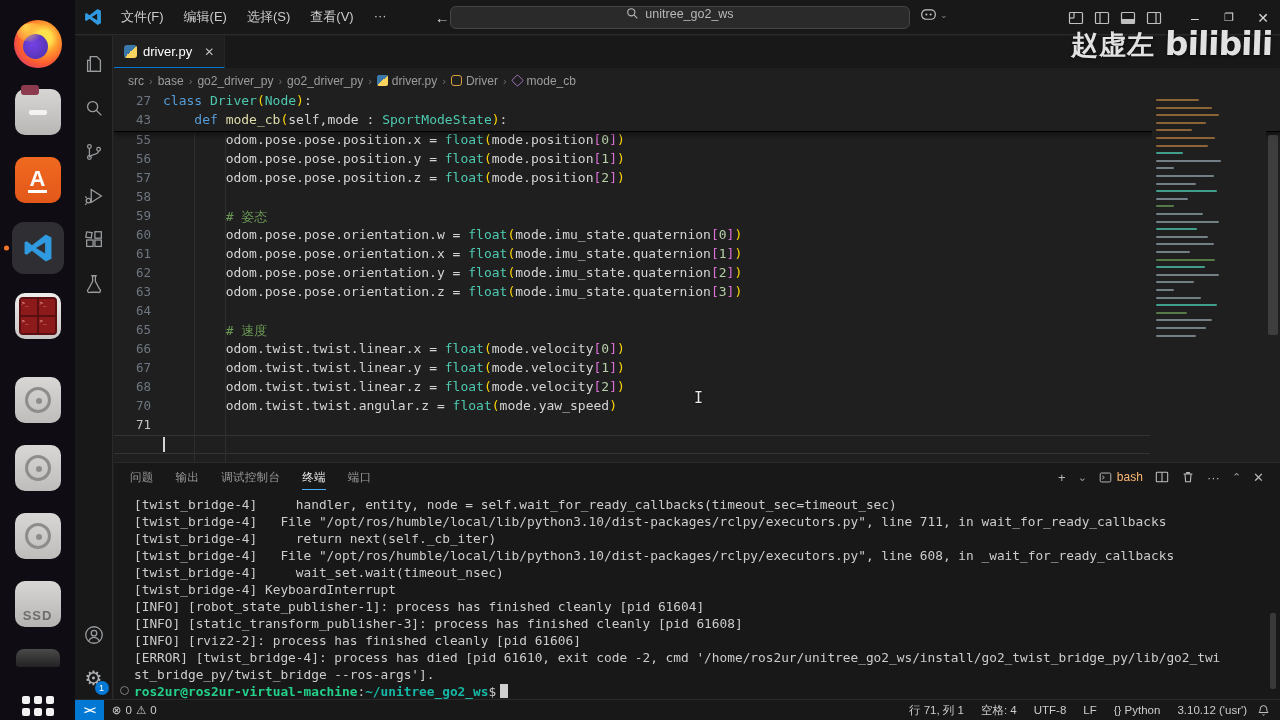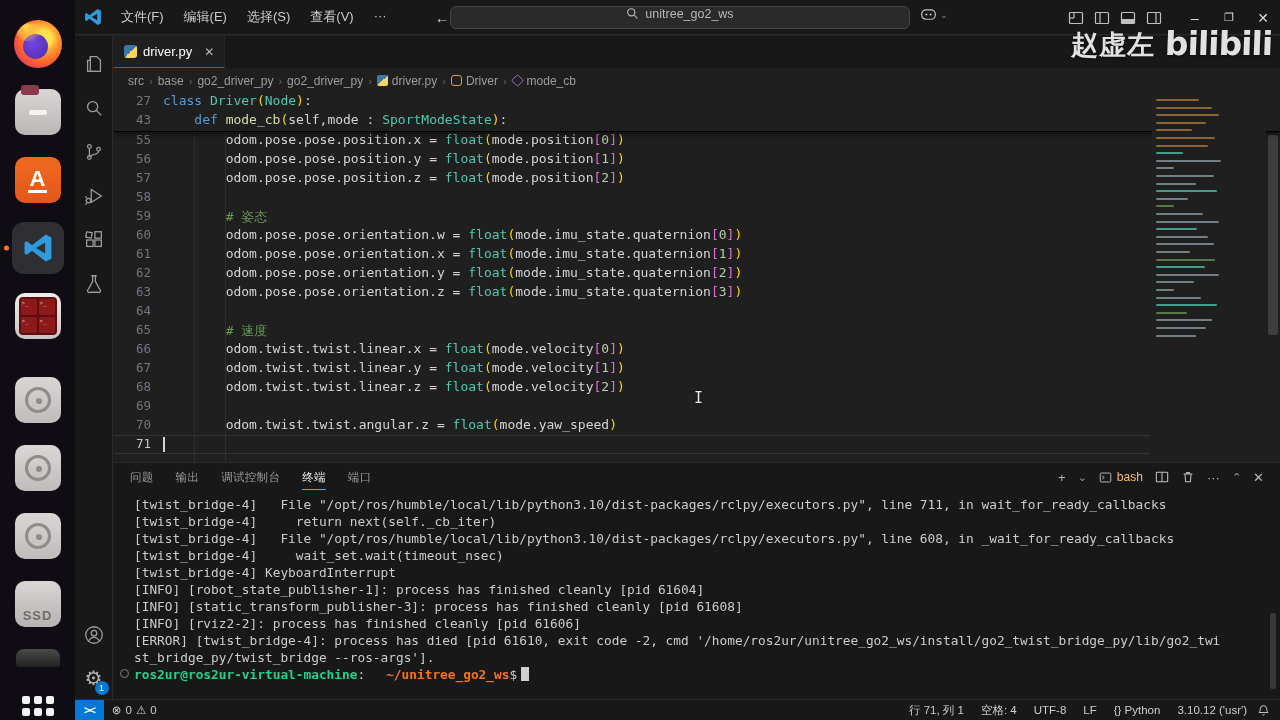--- a/index.html
+++ b/index.html
@@ -93,21 +93,21 @@
   .ptab{font-size:11.5px;color:#9a9a9a;margin-right:22px;padding:5px 0 4px;letter-spacing:.3px;}
   .ptab.active{color:#e7e7e7;border-bottom:1.5px solid #4daafc;}
   .panel-actions{margin-left:auto;display:flex;align-items:center;gap:12px;padding-right:16px;color:#b8b8b8;font-size:13px;}
   .panel-actions .sm{font-size:11px;color:#9a9a9a;}
   .bash-chip{display:flex;align-items:center;gap:5px;font-size:12px;color:#fdba74;}
   .term{flex:1 1 auto;position:relative;font-family:"DejaVu Sans Mono","Liberation Mono",monospace;font-size:12.8px;color:#cccccc;padding:5px 0 0 20px;line-height:17px;}
   .tline{white-space:pre;height:17px;}
   .prompt-row{position:relative;}
   .prompt-dot{position:absolute;left:-14px;top:3px;width:9px;height:9px;border:1.4px solid #7c7c7c;border-radius:50%;}
   .p-user{color:#23d18b;font-weight:bold;}
-  .p-path{color:#f97316;font-weight:bold;margin-left:21px;}
+  .p-path{color:#14b8a6;font-weight:bold;}
   .p-plain{color:#cccccc;}
   .cursor-block{display:inline-block;width:8px;height:14px;background:#cfcfcf;vertical-align:-2px;margin-left:4px;}
   .term-scroll{position:absolute;right:2px;top:30px;bottom:6px;width:10px;}
 
   
   .statusbar{position:absolute;left:0;right:0;bottom:0;height:21px;background:#181818;border-top:1px solid #2a2a2a;display:flex;align-items:center;font-size:12px;color:#cccccc;}
   .remote-chip{height:21px;background:#0078d4;color:#fff;display:flex;align-items:center;padding:0 9px;font-size:11px;font-weight:bold;letter-spacing:-1px;}
   .sb-problems{display:flex;align-items:center;gap:4px;margin-left:8px;font-size:11.5px;}
   .sb-right{margin-left:auto;display:flex;align-items:center;gap:17px;padding-right:10px;font-size:11.5px;}
   .sb-right .itm{white-space:nowrap;}
@@ -363,21 +363,20 @@
             <div class="code-row"><span class="ln">59</span><span class="ctext"><span class="tok-o">        </span><span class="tok-c"># 姿态</span></span></div>
             <div class="code-row"><span class="ln">60</span><span class="ctext"><span class="tok-o">        </span><span class="tok-v">odom.pose.pose.orientation.w </span><span class="tok-o">= </span><span class="tok-t">float</span><span class="tok-p">(</span><span class="tok-v">mode.imu_state.quaternion</span><span class="tok-b">[</span><span class="tok-n">0</span><span class="tok-b">]</span><span class="tok-p">)</span></span></div>
             <div class="code-row"><span class="ln">61</span><span class="ctext"><span class="tok-o">        </span><span class="tok-v">odom.pose.pose.orientation.x </span><span class="tok-o">= </span><span class="tok-t">float</span><span class="tok-p">(</span><span class="tok-v">mode.imu_state.quaternion</span><span class="tok-b">[</span><span class="tok-n">1</span><span class="tok-b">]</span><span class="tok-p">)</span></span></div>
             <div class="code-row"><span class="ln">62</span><span class="ctext"><span class="tok-o">        </span><span class="tok-v">odom.pose.pose.orientation.y </span><span class="tok-o">= </span><span class="tok-t">float</span><span class="tok-p">(</span><span class="tok-v">mode.imu_state.quaternion</span><span class="tok-b">[</span><span class="tok-n">2</span><span class="tok-b">]</span><span class="tok-p">)</span></span></div>
             <div class="code-row"><span class="ln">63</span><span class="ctext"><span class="tok-o">        </span><span class="tok-v">odom.pose.pose.orientation.z </span><span class="tok-o">= </span><span class="tok-t">float</span><span class="tok-p">(</span><span class="tok-v">mode.imu_state.quaternion</span><span class="tok-b">[</span><span class="tok-n">3</span><span class="tok-b">]</span><span class="tok-p">)</span></span></div>
             <div class="code-row"><span class="ln">64</span><span class="ctext"></span></div>
             <div class="code-row"><span class="ln">65</span><span class="ctext"><span class="tok-o">        </span><span class="tok-c"># 速度</span></span></div>
             <div class="code-row"><span class="ln">66</span><span class="ctext"><span class="tok-o">        </span><span class="tok-v">odom.twist.twist.linear.x </span><span class="tok-o">= </span><span class="tok-t">float</span><span class="tok-p">(</span><span class="tok-v">mode.velocity</span><span class="tok-b">[</span><span class="tok-n">0</span><span class="tok-b">]</span><span class="tok-p">)</span></span></div>
             <div class="code-row"><span class="ln">67</span><span class="ctext"><span class="tok-o">        </span><span class="tok-v">odom.twist.twist.linear.y </span><span class="tok-o">= </span><span class="tok-t">float</span><span class="tok-p">(</span><span class="tok-v">mode.velocity</span><span class="tok-b">[</span><span class="tok-n">1</span><span class="tok-b">]</span><span class="tok-p">)</span></span></div>
             <div class="code-row"><span class="ln">68</span><span class="ctext"><span class="tok-o">        </span><span class="tok-v">odom.twist.twist.linear.z </span><span class="tok-o">= </span><span class="tok-t">float</span><span class="tok-p">(</span><span class="tok-v">mode.velocity</span><span class="tok-b">[</span><span class="tok-n">2</span><span class="tok-b">]</span><span class="tok-p">)</span></span></div>
-            <div class="code-row"><span class="ln">69</span><span class="ctext"></span></div>
             <div class="code-row"><span class="ln">70</span><span class="ctext"><span class="tok-o">        </span><span class="tok-v">odom.twist.twist.angular.z </span><span class="tok-o">= </span><span class="tok-t">float</span><span class="tok-p">(</span><span class="tok-v">mode.yaw_speed</span><span class="tok-p">)</span></span></div>
             <div class="code-row"><span class="ln" style="color: rgb(198, 198, 198);">71</span><span class="ctext"></span></div>
           </div>
         <div class="minimap" id="minimap">
             <div class="mm-row" style="top: 6px; left: 4px; width: 43.2px; background: rgb(176, 124, 63);"></div>
             <div class="mm-row" style="top: 13.6px; left: 4px; width: 55.8px; background: rgb(176, 124, 63);"></div>
             <div class="mm-row" style="top: 21.2px; left: 4px; width: 63px; background: rgb(176, 124, 63);"></div>
             <div class="mm-row" style="top: 28.8px; left: 4px; width: 49.5px; background: rgb(176, 124, 63);"></div>
             <div class="mm-row" style="top: 36.4px; left: 4px; width: 36px; background: rgb(176, 124, 63);"></div>
             <div class="mm-row" style="top: 44px; left: 4px; width: 59.4px; background: rgb(176, 124, 63);"></div>
@@ -439,20 +438,21 @@
               </svg>
             <svg class="lic" style="width:14px;height:14px" viewBox="0 0 16 16">
                 <path d="M3 4.5h10M6.5 4.5V3h3v1.5M4.5 4.5l.8 9h5.4l.8-9"></path>
               </svg>
             <span>···</span>
             <span class="sm">⌃</span>
             <span>✕</span>
           </div>
         </div>
         <div class="term" id="term">
+            <div class="tline">[twist_bridge-4]     handler, entity, node = self.wait_for_ready_callbacks(timeout_sec=timeout_sec)</div>
             <div class="tline">[twist_bridge-4]   File "/opt/ros/humble/local/lib/python3.10/dist-packages/rclpy/executors.py", line 711, in wait_for_ready_callbacks</div>
             <div class="tline">[twist_bridge-4]     return next(self._cb_iter)</div>
             <div class="tline">[twist_bridge-4]   File "/opt/ros/humble/local/lib/python3.10/dist-packages/rclpy/executors.py", line 608, in _wait_for_ready_callbacks</div>
             <div class="tline">[twist_bridge-4]     wait_set.wait(timeout_nsec)</div>
             <div class="tline">[twist_bridge-4] KeyboardInterrupt</div>
             <div class="tline">[INFO] [robot_state_publisher-1]: process has finished cleanly [pid 61604]</div>
             <div class="tline">[INFO] [static_transform_publisher-3]: process has finished cleanly [pid 61608]</div>
             <div class="tline">[INFO] [rviz2-2]: process has finished cleanly [pid 61606]</div>
             <div class="tline">[ERROR] [twist_bridge-4]: process has died [pid 61610, exit code -2, cmd '/home/ros2ur/unitree_go2_ws/install/go2_twist_bridge_py/lib/go2_twi</div>
             <div class="tline">st_bridge_py/twist_bridge --ros-args'].</div>

